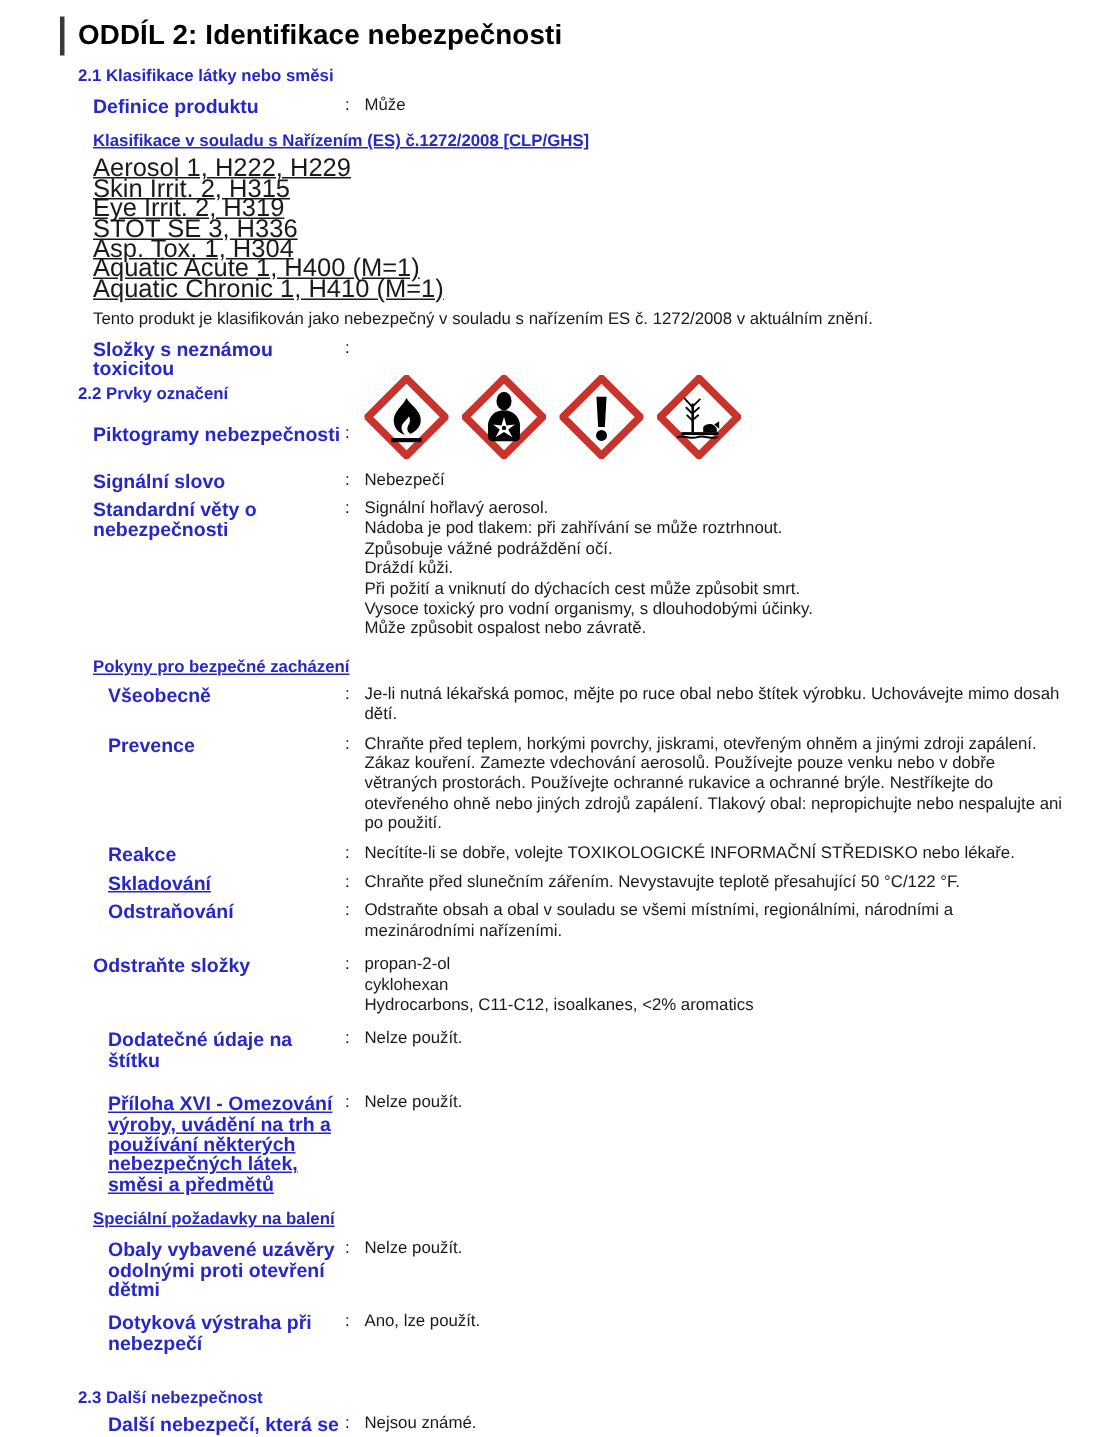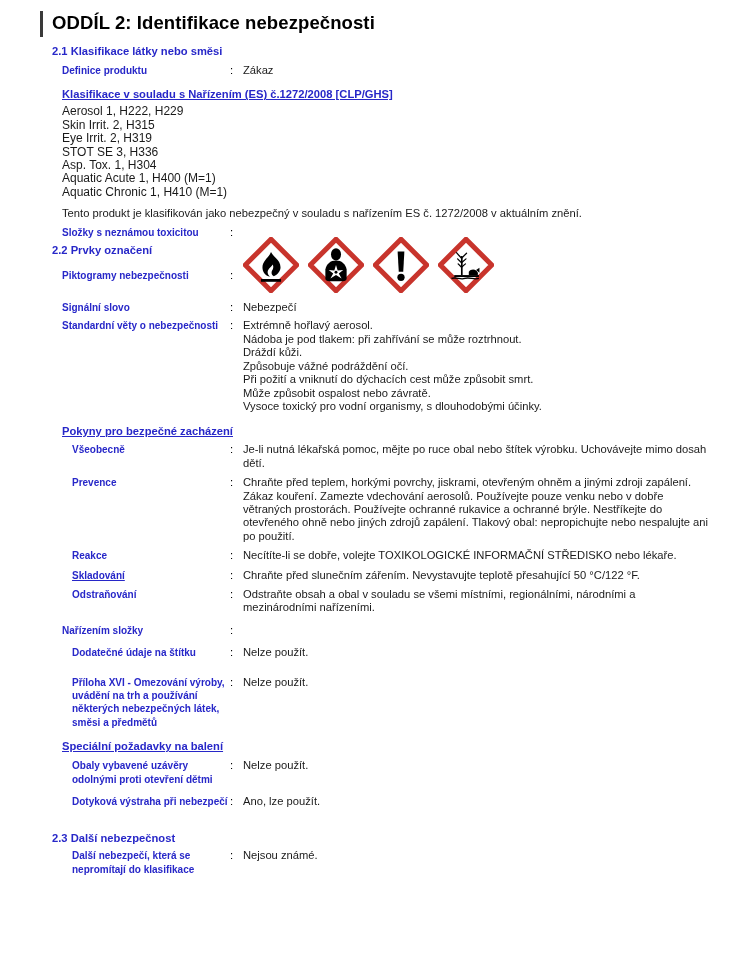--- a/index.html
+++ b/index.html
@@ -69,21 +69,21 @@
     display: flex;
     margin-left: 62px;
     margin-top: 4px;
     align-items: flex-start;
   }
   .row .lbl {
     width: 168px;
     flex: none;
     color: #2727c8;
     font-weight: bold;
-    font-size: 10px;
+    font-size: 13px;
     line-height: 13.4px;
   }
   .row .colon {
     width: 13px;
     flex: none;
     font-size: 11.2px;
     line-height: 13.4px;
     color: #000;
   }
   .row .val {
@@ -93,23 +93,24 @@
     flex: 1;
     padding-right: 12px;
   }
   .row .val p {
     margin: 0;
   }
 
   
   .plain {
     margin-left: 62px;
-    font-size: 12px;
+    font-size: 17px;
     line-height: 13.4px;
     color: #1a1a1a;
+    text-decoration: underline;
   }
   .plain p { margin: 0; }
   .para {
     margin-left: 62px;
     margin-top: 8px;
     margin-bottom: 2px;
     font-size: 11.2px;
     line-height: 13.4px;
     color: #1a1a1a;
     padding-right: 14px;
@@ -135,21 +136,21 @@
   <div class="title-wrap">
     <div class="title-rule"></div>
     <div class="doc-title">ODDÍL 2: Identifikace nebezpečnosti</div>
   </div>
 
   <div class="sec-head">2.1 Klasifikace látky nebo směsi</div>
 
   <div class="row" style="margin-top:6px;">
     <div class="lbl">Definice produktu</div>
     <div class="colon">:</div>
-    <div class="val">Zákaz</div>
+    <div class="val">Může</div>
   </div>
 
   <div style="margin-left:62px;margin-top:7px;">
     <span class="sub-head-underline" style="margin-left:0;margin-top:0;">Klasifikace v souladu s Nařízením (ES) č.1272/2008 [CLP/GHS]</span>
   </div>
 
   <div class="plain" style="margin-top:3px;">
     <p>Aerosol 1, H222, H229</p>
     <p>Skin Irrit. 2, H315</p>
     <p>Eye Irrit. 2, H319</p>
@@ -225,27 +226,27 @@
   <div class="row" style="margin-top:8px;justify-content:space-between;">
     <div class="lbl">Signální slovo</div>
     <div class="colon">:</div>
     <div class="val">Nebezpečí</div>
   </div>
 
   <div class="row" style="margin-top:5px;">
     <div class="lbl">Standardní věty o nebezpečnosti</div>
     <div class="colon">:</div>
     <div class="val">
-      <p>Extrémně hořlavý aerosol.</p>
+      <p>Signální hořlavý aerosol.</p>
       <p>Nádoba je pod tlakem: při zahřívání se může roztrhnout.</p>
+      <p>Způsobuje vážné podráždění očí.</p>
       <p>Dráždí kůži.</p>
-      <p>Způsobuje vážné podráždění očí.</p>
       <p>Při požití a vniknutí do dýchacích cest může způsobit smrt.</p>
+      <p>Vysoce toxický pro vodní organismy, s dlouhodobými účinky.</p>
       <p>Může způsobit ospalost nebo závratě.</p>
-      <p>Vysoce toxický pro vodní organismy, s dlouhodobými účinky.</p>
     </div>
   </div>
 
   <div style="margin-left:62px;margin-top:8px;">
     <span class="sub-head-underline" style="margin-left:0;margin-top:0;">Pokyny pro bezpečné zacházení</span>
   </div>
 
   <div class="row" style="margin-top:4px;">
     <div class="lbl" style="padding-left:10px;width:158px;">Všeobecně</div>
     <div class="colon">:</div>
@@ -270,32 +271,37 @@
     <div class="val">Chraňte před slunečním zářením. Nevystavujte teplotě přesahující 50 °C/122 °F.</div>
   </div>
 
   <div class="row" style="margin-top:6px;">
     <div class="lbl" style="padding-left:10px;width:158px;">Odstraňování</div>
     <div class="colon">:</div>
     <div class="val" style="padding-right:46px;">Odstraňte obsah a obal v souladu se všemi místními, regionálními, národními a mezinárodními nařízeními.</div>
   </div>
 
   <div class="row" style="margin-top:9px;">
-    <div class="lbl">Nařízením složky</div>
-    <div class="colon">:</div>
+    <div class="lbl">Odstraňte složky</div>
+    <div class="colon">:</div>
+    <div class="val">
+      <p>propan-2-ol</p>
+      <p>cyklohexan</p>
+      <p>Hydrocarbons, C11-C12, isoalkanes, &lt;2% aromatics</p>
+    </div>
   </div>
 
   <div class="row" style="margin-top:9px;">
     <div class="lbl" style="padding-left:10px;width:158px;">Dodatečné údaje na štítku</div>
     <div class="colon">:</div>
     <div class="val">Nelze použít.</div>
   </div>
 
   <div class="row" style="margin-top:16px;">
-    <div class="lbl" style="padding-left:10px;width:158px;">Příloha XVI - Omezování výroby, uvádění na trh a používání některých nebezpečných látek, směsi a předmětů</div>
+    <div class="lbl" style="padding-left:10px;width:158px;text-decoration:underline;">Příloha XVI - Omezování výroby, uvádění na trh a používání některých nebezpečných látek, směsi a předmětů</div>
     <div class="colon">:</div>
     <div class="val">Nelze použít.</div>
   </div>
 
   <div style="margin-left:62px;margin-top:7px;">
     <span class="sub-head-underline" style="margin-left:0;margin-top:0;">Speciální požadavky na balení</span>
   </div>
 
   <div class="row" style="margin-top:5px;">
     <div class="lbl" style="padding-left:10px;width:158px;">Obaly vybavené uzávěry odolnými proti otevření dětmi</div>

